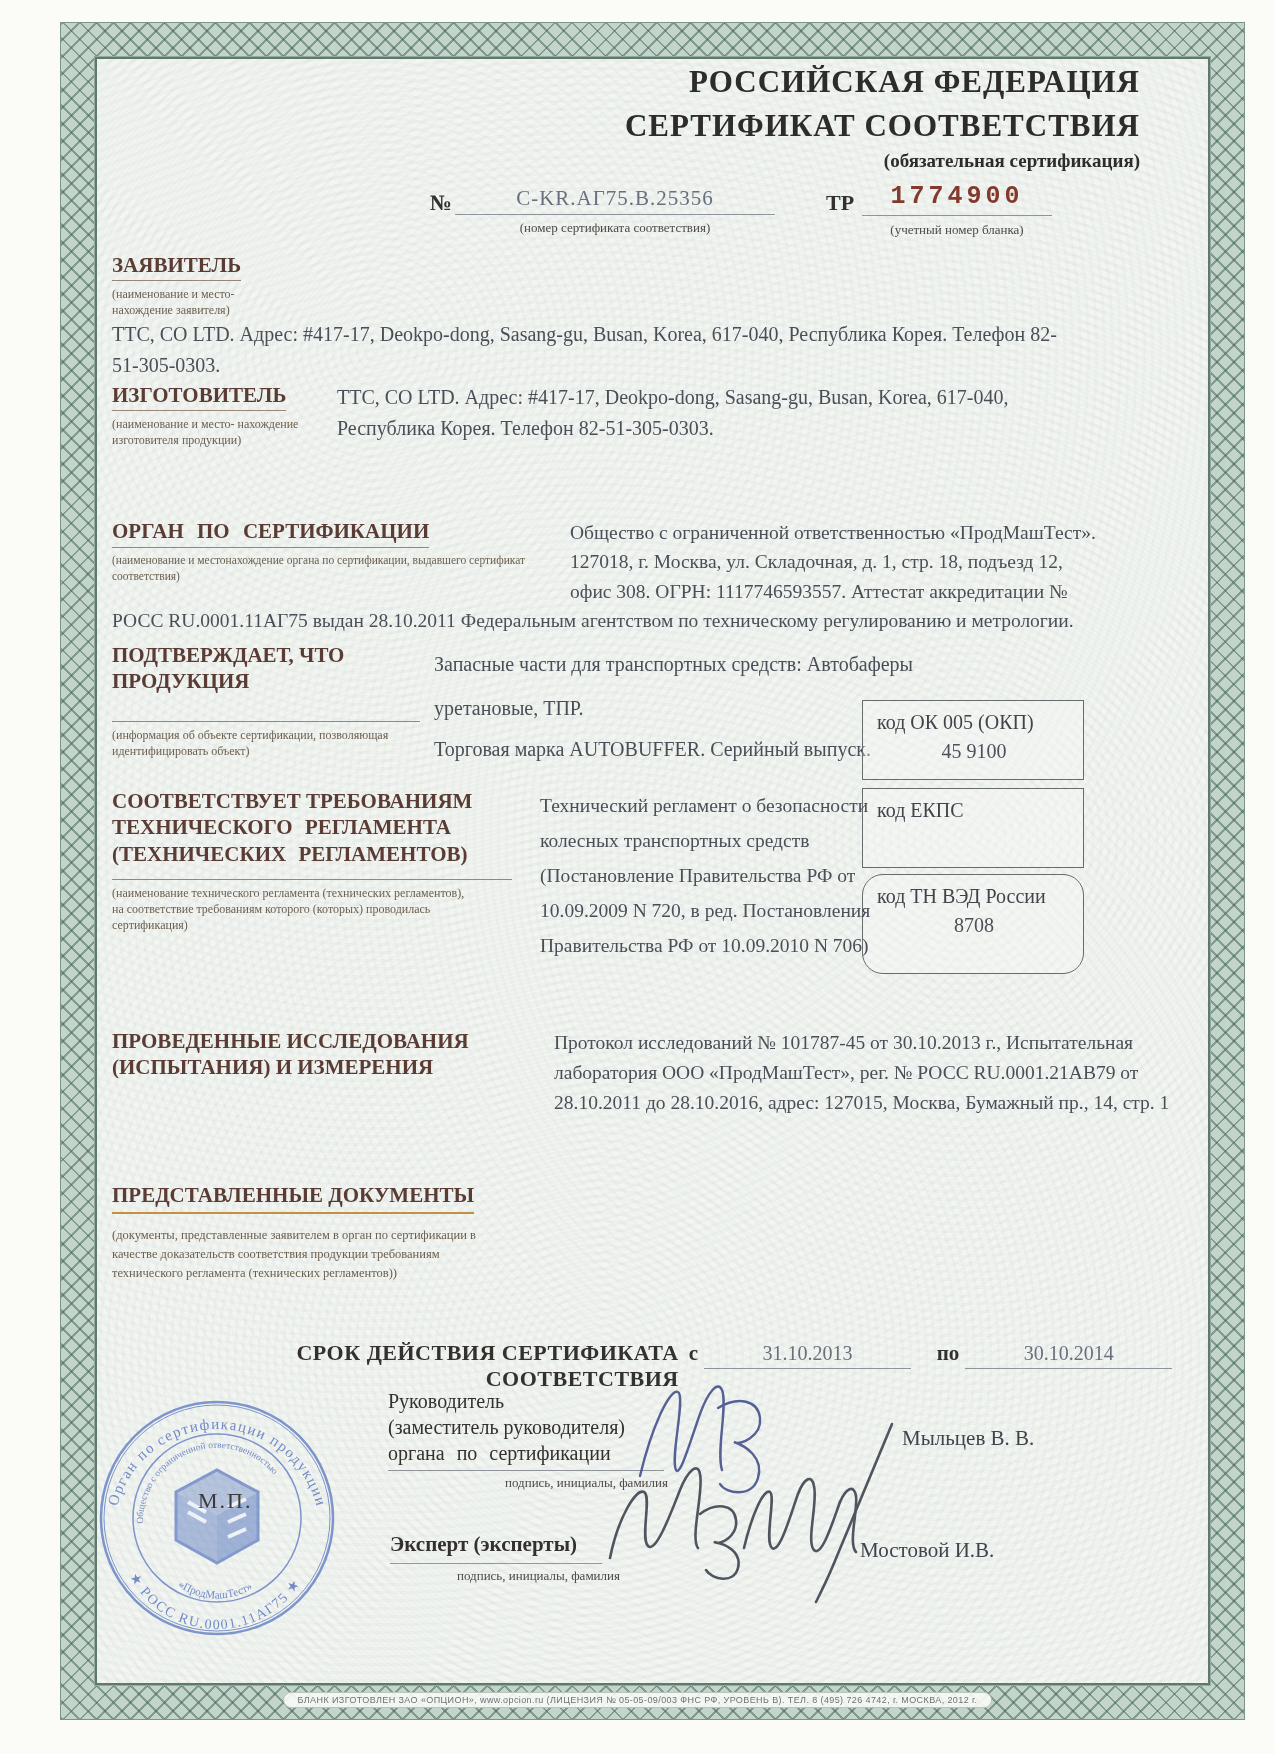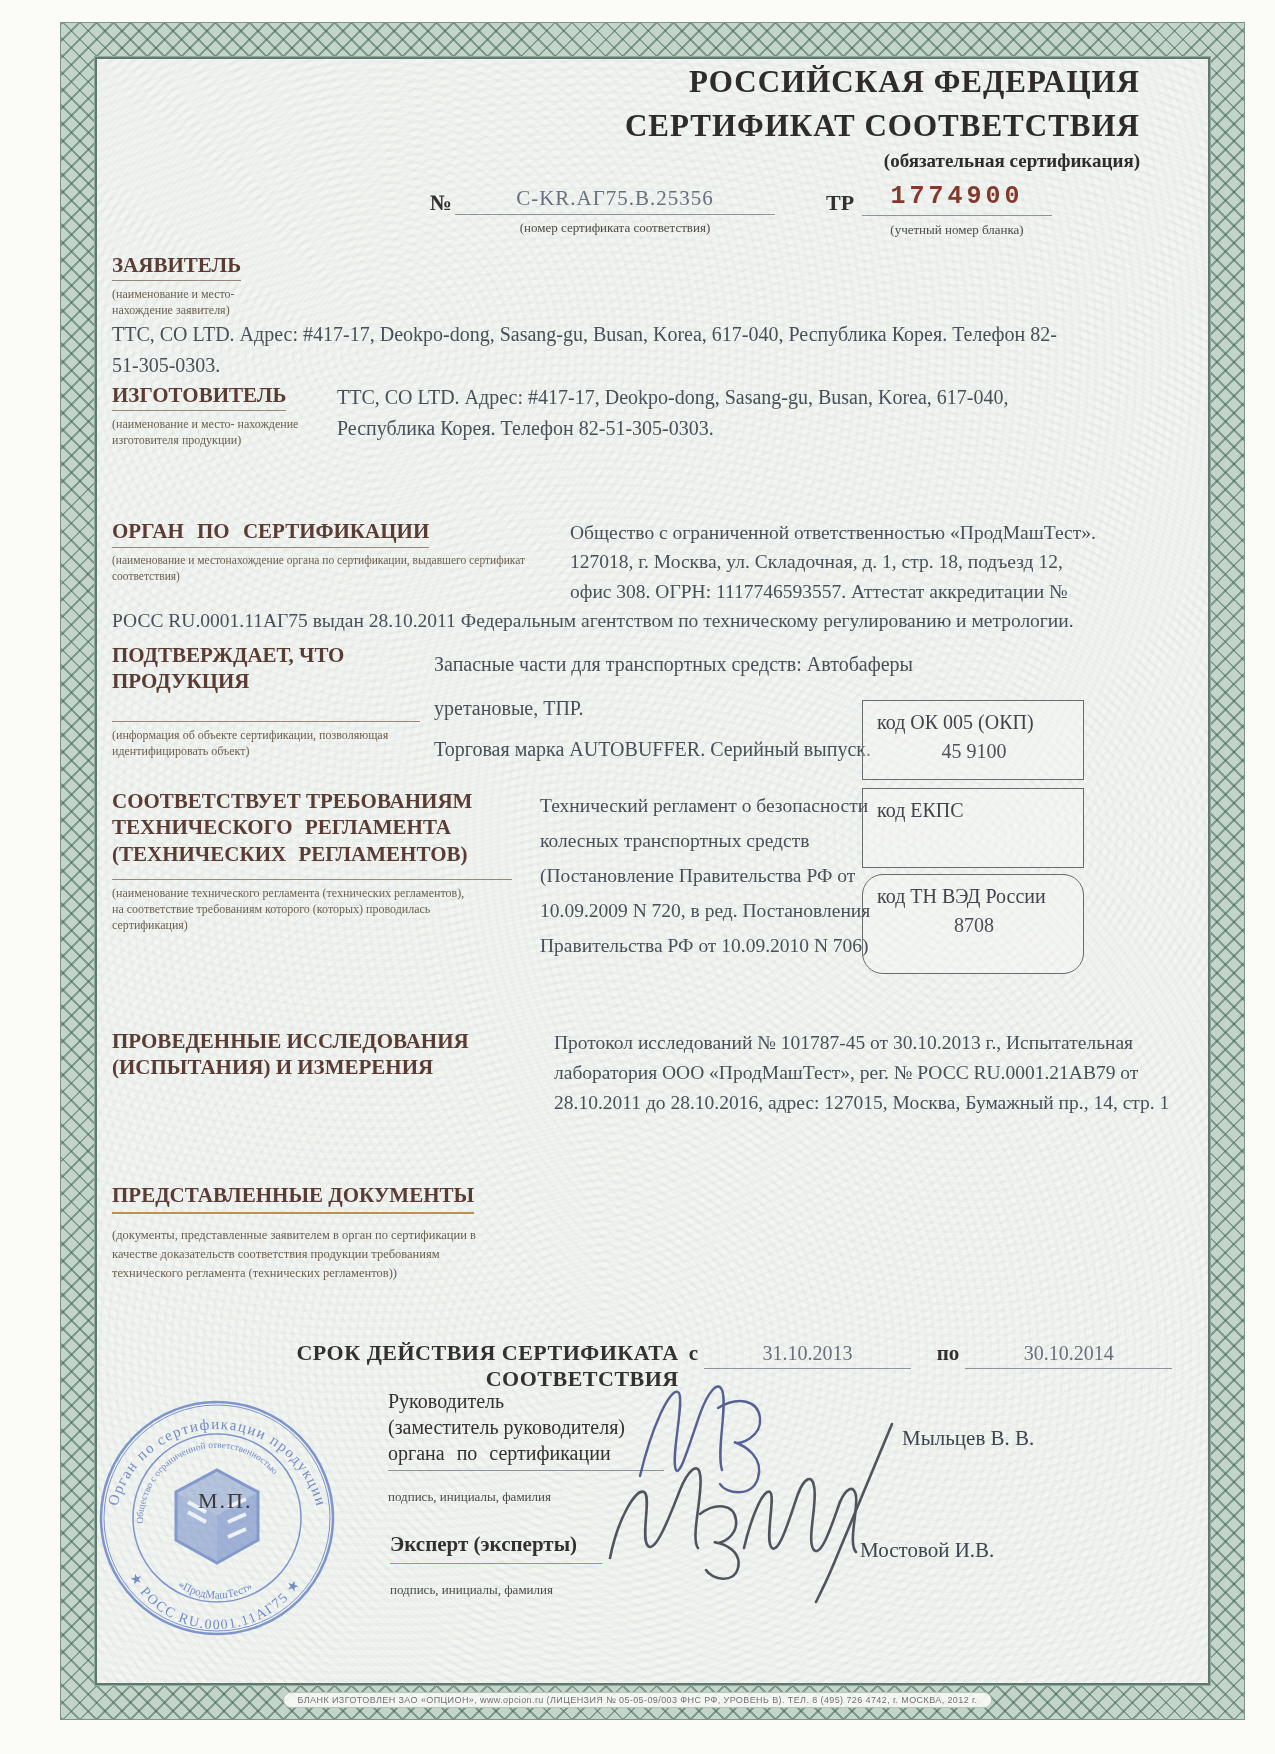--- a/index.html
+++ b/index.html
@@ -106,21 +106,21 @@
   .sec-validity .date{width:212px;text-align:center;font-size:20px;color:#68707e;
     border-bottom:1.5px solid #8f949a;padding-bottom:3px;}
 
   .stamp{position:absolute;left:88px;top:1382px;width:258px;height:272px;opacity:.85;}
   .mp-text{position:absolute;left:198px;top:1488px;font-size:22px;color:#3c3a38;letter-spacing:2px;}
 
   .role-block{position:absolute;left:388px;top:1388px;width:280px;}
   .role-line{font-size:20px;color:#33312e;line-height:1.3;}
   .role-line.spaced{word-spacing:7px;}
   .role-underline{border-bottom:1.5px solid #8f949a;width:276px;margin-top:4px;}
-  .sig-caption{font-size:13px;color:#4d4a44;margin-top:18px;}
+  .sig-caption{font-size:13px;color:#4d4a44;margin-top:4px;text-align:right;}
 
   .name{position:absolute;font-size:21px;color:#3f444c;}
   .name1{left:862px;top:1426px;margin-left:40px;}
   .name2{left:860px;top:1538px;}
 
   .expert-block{position:absolute;left:390px;top:1532px;width:230px;}
   .expert-label{font-size:21px;color:#33312e;font-weight:bold;}
   .expert-underline{border-bottom:1.5px solid #c49043;width:212px;margin-top:6px;}
 
   .sig{position:absolute;pointer-events:none;}

